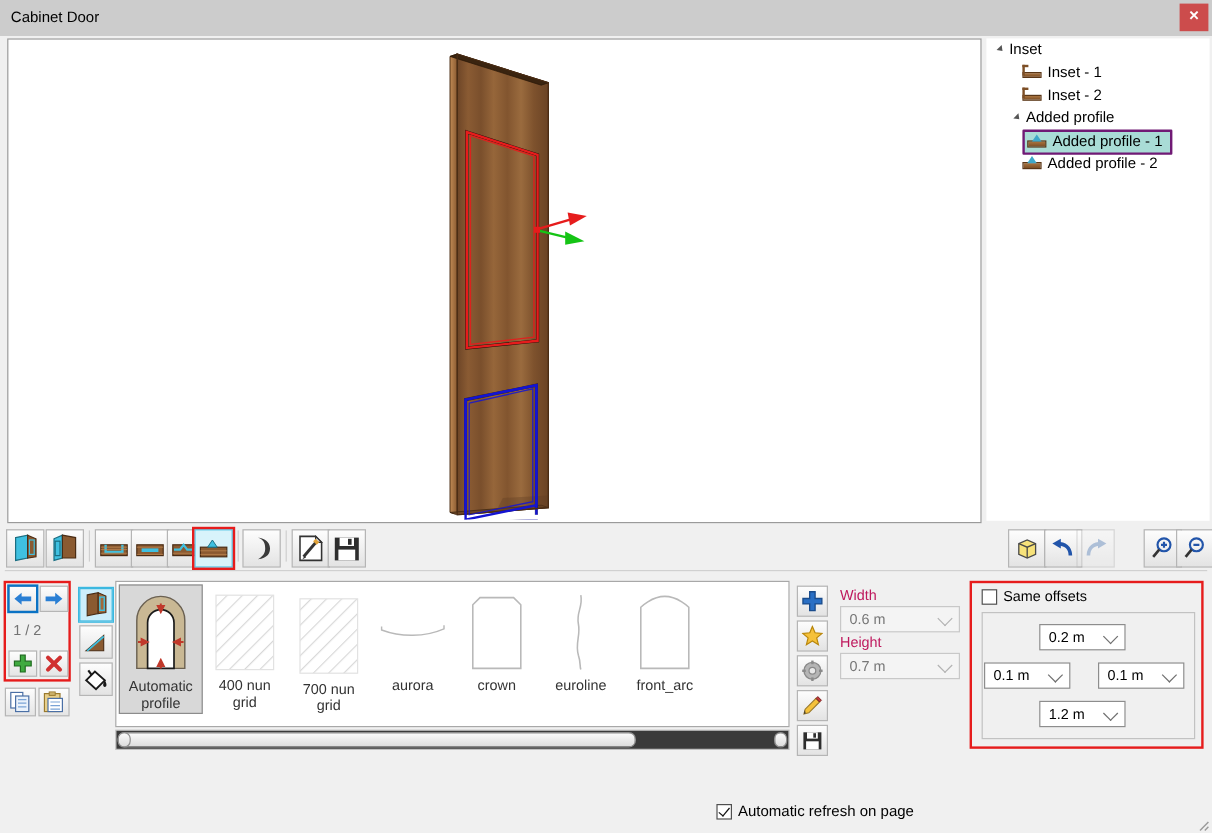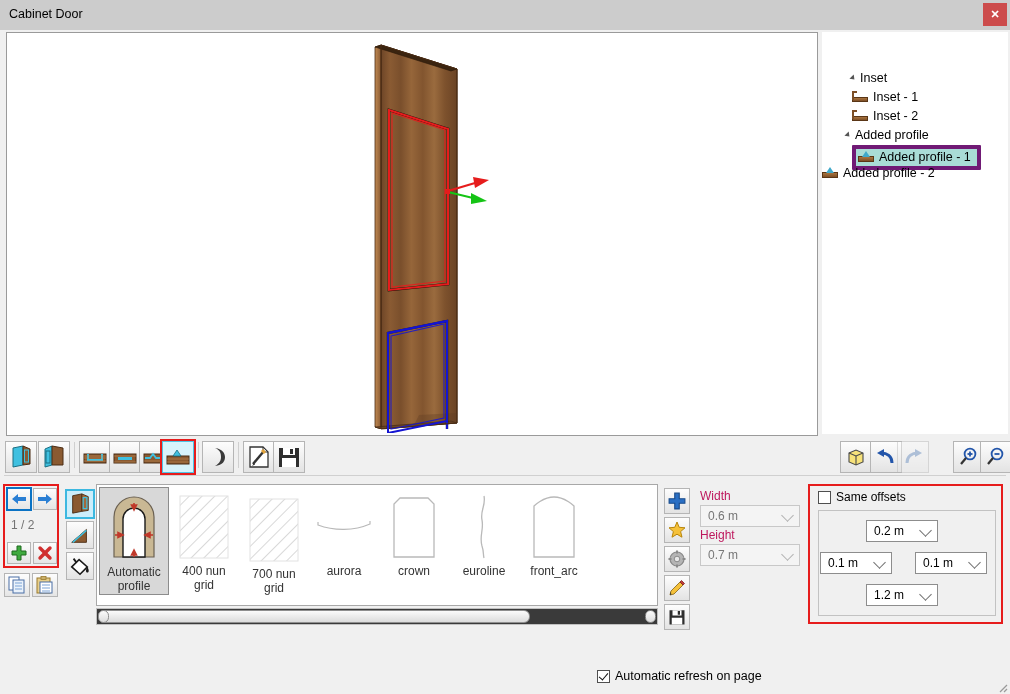--- a/index.html
+++ b/index.html
@@ -43,21 +43,21 @@
     font-size:12.5px;cursor:default;
   }
   .tree-row .tw{display:inline-block;width:11px;height:19px;vertical-align:top;position:relative;}
   .tw i{
     position:absolute;left:2px;top:6px;width:0;height:0;
     border-left:4px solid #555;border-top:3.5px solid transparent;border-bottom:3.5px solid transparent;
     transform:rotate(45deg);transform-origin:50% 50%;
   }
   .tree-row .tlabel{display:inline-block;vertical-align:top;}
   .tree-row.sel .selbox{
-    display:inline-block;background:#a9dcd6;border:4px solid #701a75;
+    display:inline-block;background:#a9dcd6;border:2px solid #701a75;
     padding:0 6px 0 2px;height:17px;line-height:17px;border-radius:1px;
   }
   .ico-inset{
     display:inline-block;width:16px;height:11px;vertical-align:-1px;margin-right:5px;position:relative;
   }
   .ico-inset:before{
     content:"";position:absolute;left:0;bottom:0;width:16px;height:5px;
     background:linear-gradient(#a9743f,#7d4f26);border:1px solid #5a3616;box-sizing:border-box;
   }
   .ico-inset:after{
@@ -255,26 +255,26 @@
         <polygon points="482,147 466,144 468,155" fill="#e61c1c"></polygon>
         <line x1="441" y1="159" x2="466" y2="165" stroke="#15c415" stroke-width="2"></line>
         <polygon points="480,168 464,160 464,171" fill="#15c415"></polygon>
         <rect x="438" y="156" width="5" height="5" fill="#e61c1c"></rect>
       </g>
     </svg>
   </div>
 
   <div class="treepanel">
     <div id="tree-host">
-        <div class="tree-row" style="padding-left: 27px; margin-top: 37px;"><span class="tw"><i></i></span><span class="tlabel">Inset</span></div>
+        <div class="tree-row" style="padding-left: 8px;"><span class="tw"><i></i></span><span class="tlabel">Inset</span></div>
         <div class="tree-row" style="padding-left: 30px;"><span><span class="ico-inset"></span><span>Inset - 1</span></span></div>
         <div class="tree-row" style="padding-left: 30px;"><span><span class="ico-inset"></span><span>Inset - 2</span></span></div>
         <div class="tree-row" style="padding-left: 22px;"><span class="tw"><i></i></span><span class="tlabel">Added profile</span></div>
         <div class="tree-row sel" style="padding-left: 30px;"><span class="selbox"><span class="ico-prof"></span><span>Added profile - 1</span></span></div>
-        <div class="tree-row" style=""><span><span class="ico-prof"></span><span>Added profile - 2</span></span></div>
+        <div class="tree-row" style="padding-left: 30px;"><span><span class="ico-prof"></span><span>Added profile - 2</span></span></div>
       </div>
   </div>
 
   <div class="toolbar">
 
     <div class="tbtn" style="left:5px;top:3px;">
       <svg width="24" height="24" viewBox="0 0 24 24">
           <polygon points="4,3 14,1 14,20 4,22" fill="#3fc0e0" stroke="#1b6e82" stroke-width="1"></polygon>
           <polygon points="14,1 21,4 21,19 14,20" fill="#8a5a31" stroke="#4a2c14" stroke-width="1"></polygon>
           <rect x="15.5" y="5" width="4" height="12" fill="none" stroke="#3fc0e0" stroke-width="1"></rect>

